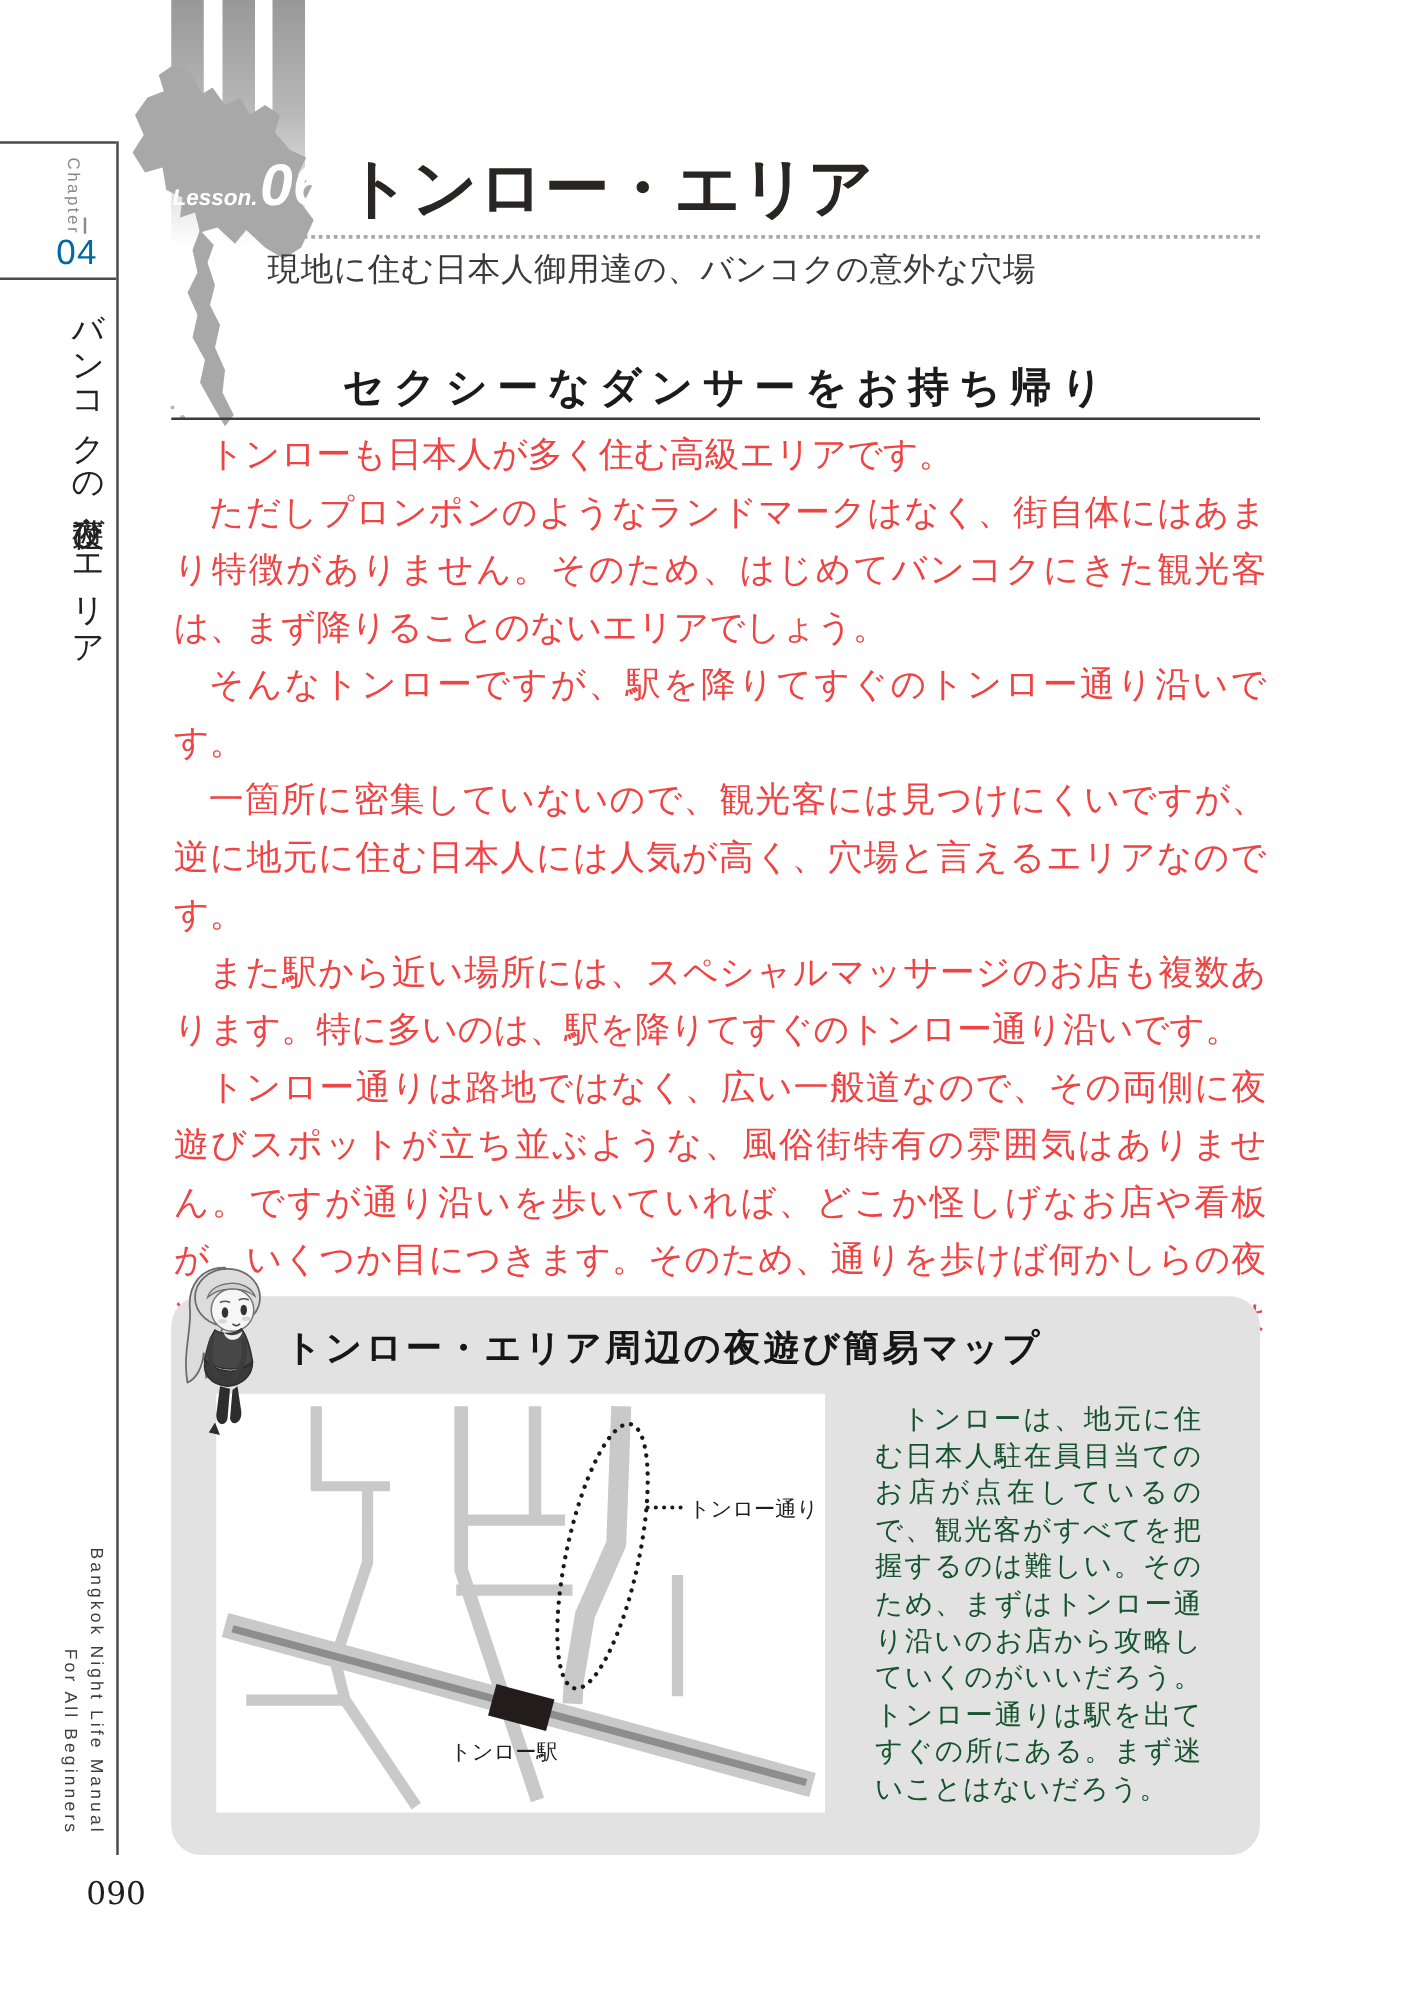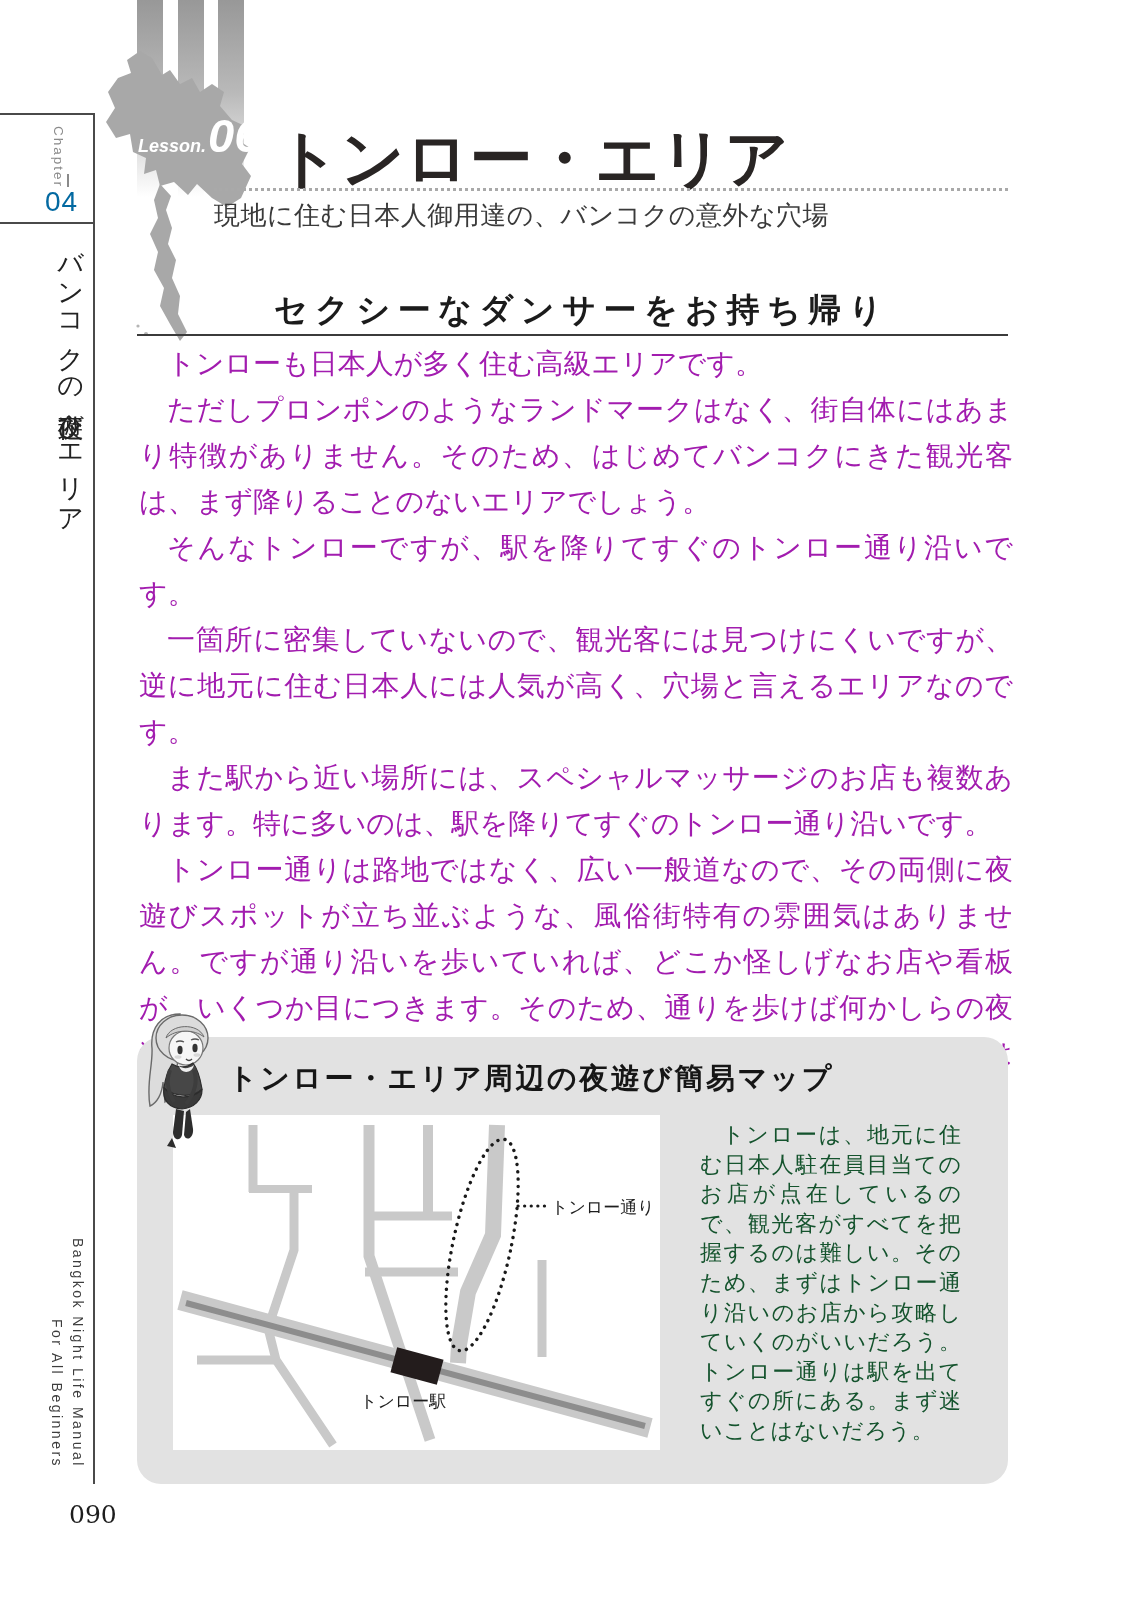--- a/index.html
+++ b/index.html
@@ -11,47 +11,47 @@
   }
   .abs{position:absolute;}
 
   
   .stripe{position:absolute;top:0;height:205px;width:26px;
     background:linear-gradient(to bottom,#989898 0%,#b9b9b9 45%,rgba(200,200,200,0) 96%);}
   #stripe1{left:137px;} #stripe2{left:178px;} #stripe3{left:218px;}
 
   
   #thailand{left:100px;top:48px;width:170px;height:295px;}
-  #lesson-badge{left:138px;top:112px;display:flex;align-items:baseline;color:#ffffff;
+  #lesson-badge{left:138px;top:124px;display:flex;align-items:baseline;color:#ffffff;
     font-style:italic;font-weight:bold;letter-spacing:0;}
   #lesson-badge .lesson-word{font-size:18px;}
   #lesson-badge .lesson-num{font-size:47px;margin-left:2px;line-height:1;}
 
   
-  #page-title{left:276px;top:116px;font-size:63px;font-weight:bold;color:#292524;letter-spacing:0px;}
+  #page-title{left:276px;top:116px;font-size:52px;font-weight:bold;color:#292524;letter-spacing:0px;}
   #title-dotted-rule{left:214px;top:188px;width:794px;height:0;border-top:3px dotted #a9a9a9;}
   #page-subtitle{left:214px;top:198px;font-size:26px;color:#3a3a3a;letter-spacing:.5px;}
 
   
   .hline{position:absolute;left:0;width:93px;height:2px;background:#4a4a4a;}
   #sb-line1{top:113px;} #sb-line2{top:222px;}
   #sb-vline{left:93px;top:113px;width:2px;height:1371px;background:#4a4a4a;}
   #chapter-label{left:51px;top:126px;writing-mode:vertical-rl;font-size:13.5px;color:#8a8a8a;letter-spacing:2px;}
   #chapter-tick{left:67px;top:174px;width:2px;height:13px;background:#8a8a8a;}
   #chapter-number{left:45px;top:186px;font-size:28px;color:#0369a1;letter-spacing:1px;}
   #chapter-title{left:54px;top:234px;writing-mode:vertical-rl;font-size:26px;color:#222;letter-spacing:2px;}
   #series-title{left:46px;top:1230px;height:238px;writing-mode:vertical-rl;text-align:end;
     font-size:14px;color:#3d3d3d;letter-spacing:2.5px;line-height:21px;}
   #page-number{left:69px;top:1500px;font-family:"DejaVu Serif","Liberation Serif",serif;
     font-size:25px;color:#1d1d1d;}
 
   
   #section-heading{left:274px;top:288px;font-size:33px;font-weight:bold;color:#1b1b1b;letter-spacing:7.5px;}
   #heading-rule{left:137px;top:334px;width:871px;height:2px;background:#3b3b3b;}
-  #body-text{left:139px;top:341px;width:874px;font-size:28px;line-height:46px;color:#a21caf;
+  #body-text{left:139px;top:341px;width:874px;font-size:28px;line-height:46px;color:#ef4444;
     text-align:justify;}
   #body-text p{margin:0;text-indent:1em;}
 
   
   #map-panel{left:137px;top:1037px;width:871px;height:447px;background:#e2e2e2;border-radius:24px;}
   #map-panel-title{left:228px;top:1059px;font-size:29px;font-weight:bold;color:#161616;letter-spacing:2.5px;}
   #map-canvas{left:173px;top:1115px;width:487px;height:335px;background:#ffffff;}
   #map-description{left:700px;top:1120px;width:262px;font-size:22px;line-height:29.6px;
     letter-spacing:1px;color:#14532d;text-align:justify;text-indent:1em;}
   #mascot{left:134px;top:1010px;width:90px;height:150px;}

